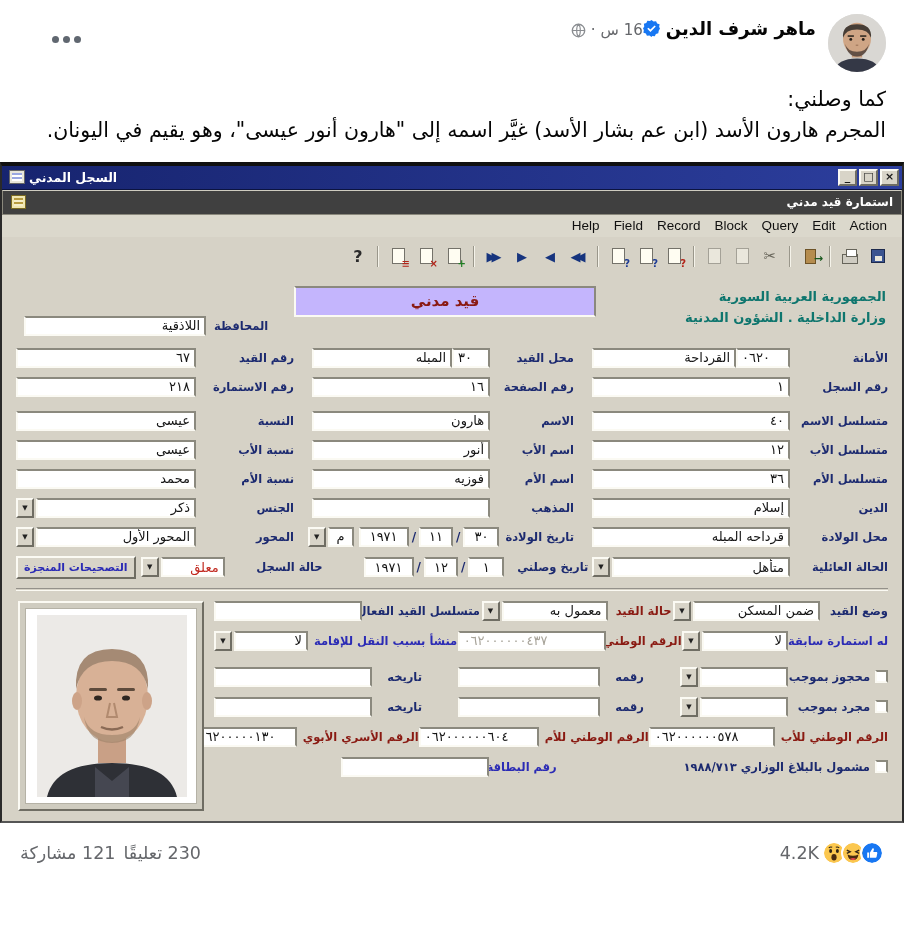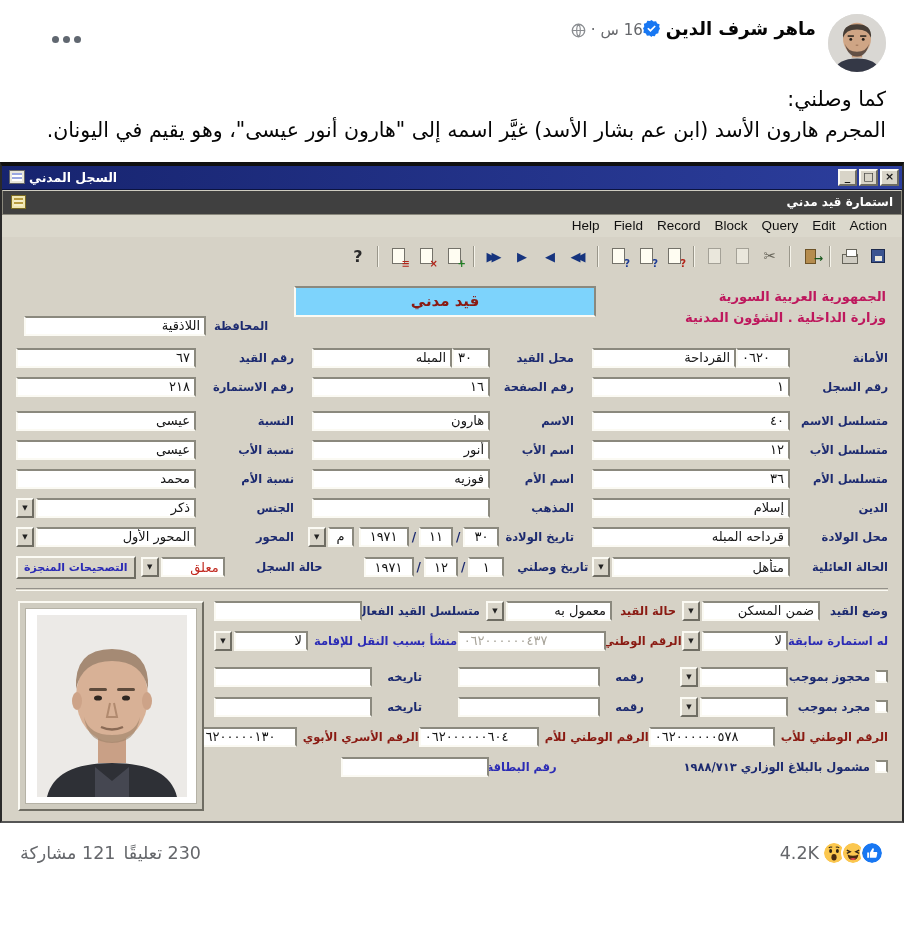--- a/index.html
+++ b/index.html
@@ -60,22 +60,22 @@
   .val-red { color:#c1281e; }
   .dd { width:18px; height:20px; flex:none; background:#d8d4c8; border:2px solid; border-color:#fbfaf3 #6f6d63 #6f6d63 #fbfaf3; display:flex; align-items:center; justify-content:center; font-size:7px; color:#222; margin-right:2px; cursor:pointer; }
   .cb { width:13px; height:13px; flex:none; background:#fff; border-top:2px solid #8b897e; border-right:2px solid #8b897e; border-bottom:2px solid #fbfaf3; border-left:2px solid #fbfaf3; margin-left:5px; cursor:pointer; }
   .row { display:flex; align-items:center; justify-content:space-between; margin-bottom:9px; }
   .g { display:flex; align-items:center; flex:none; }
   .g .lbl { margin-left:6px; }
   .lw1 { width:92px; } .lw2 { width:78px; } .lw3 { width:92px; }
   .g1 { width:296px; } .g2 { width:262px; } .g3 { width:278px; }
   .g .grow { flex:1; }
   .form-head { position:relative; height:64px; }
-  .org { position:absolute; right:2px; top:2px; text-align:right; color:#be185d; font-weight:700; font-size:13px; line-height:1.65; }
-  .doc-title { position:absolute; right:292px; top:2px; width:302px; height:31px; background:#7dd3fc; border-top:2px solid #8b897e; border-right:2px solid #8b897e; border-bottom:2px solid #fbfaf3; border-left:2px solid #fbfaf3; display:flex; align-items:center; justify-content:center; color:#8a1a12; font-weight:700; font-size:15px; }
+  .org { position:absolute; right:2px; top:2px; text-align:right; color:#0f766e; font-weight:700; font-size:13px; line-height:1.65; }
+  .doc-title { position:absolute; right:292px; top:2px; width:302px; height:31px; background:#c4b5fd; border-top:2px solid #8b897e; border-right:2px solid #8b897e; border-bottom:2px solid #fbfaf3; border-left:2px solid #fbfaf3; display:flex; align-items:center; justify-content:center; color:#8a1a12; font-weight:700; font-size:15px; }
   .gov { position:absolute; left:8px; top:32px; display:flex; align-items:center; }
   .gov .fld { width:182px; }
   .date-box { width:36px; flex:none; justify-content:center; }
   .date-box.mid { width:34px; } .date-box.yr { width:50px; }
   .dsep { color:#1c2a70; font-weight:700; margin:0 3px; }
   .era-box { width:26px; flex:none; justify-content:center; margin-right:5px; }
   .btn { background:#d8d4c8; border:2px solid; border-color:#fbfaf3 #6f6d63 #6f6d63 #fbfaf3; color:#2b2bb5; font-weight:700; font-size:11px; height:23px; padding:0 6px; display:flex; align-items:center; white-space:nowrap; margin-right:5px; cursor:pointer; }
   .groove { height:3px; border-top:1px solid #94918a; border-bottom:1px solid #fbfaf3; margin:2px 0 10px; }
   .bottom { display:flex; align-items:flex-start; }
   .bfields { flex:1; min-width:0; }
@@ -389,21 +389,21 @@
       </div>
 
       <div class="groove"></div>
 
       <div class="bottom">
         <div class="bfields">
 
           <div class="row">
             <span class="g">
               <span class="lbl" style="width:62px">وضع القيد</span>
-              <span class="fld" style="width:118px">ضمن المسكن</span>
+              <span class="fld" style="width:127px">ضمن المسكن</span>
               <span class="dd">▼</span>
             </span>
             <span class="g">
               <span class="lbl lbl-red" style="width:58px">حالة القيد</span>
               <span class="fld" style="width:106px">معمول به</span>
               <span class="dd">▼</span>
             </span>
             <span class="g">
               <span class="lbl" style="width:112px">متسلسل القيد الفعال</span>
               <span class="fld" style="width:148px"></span>

